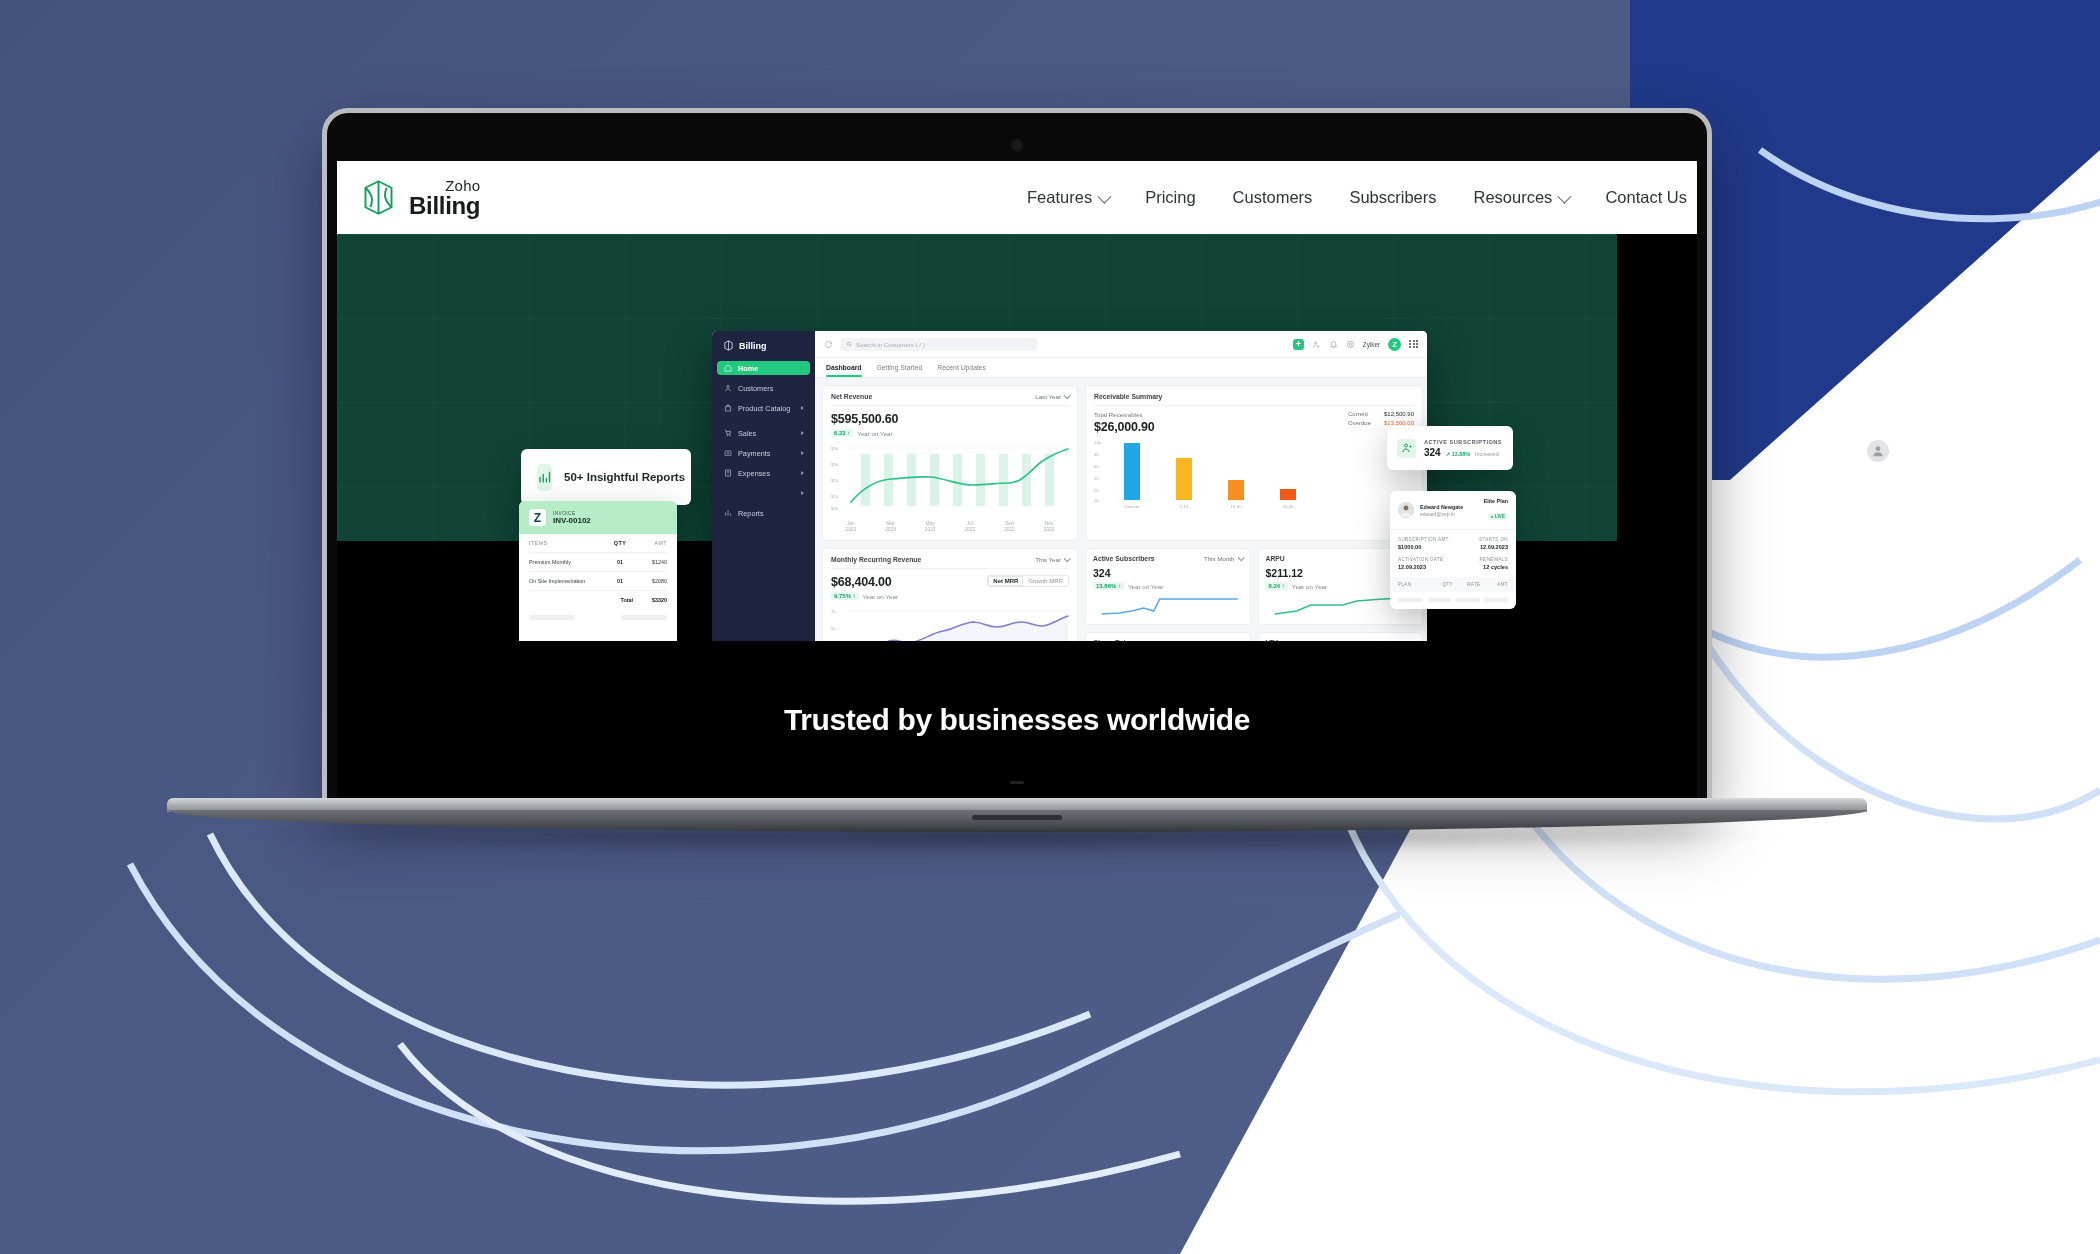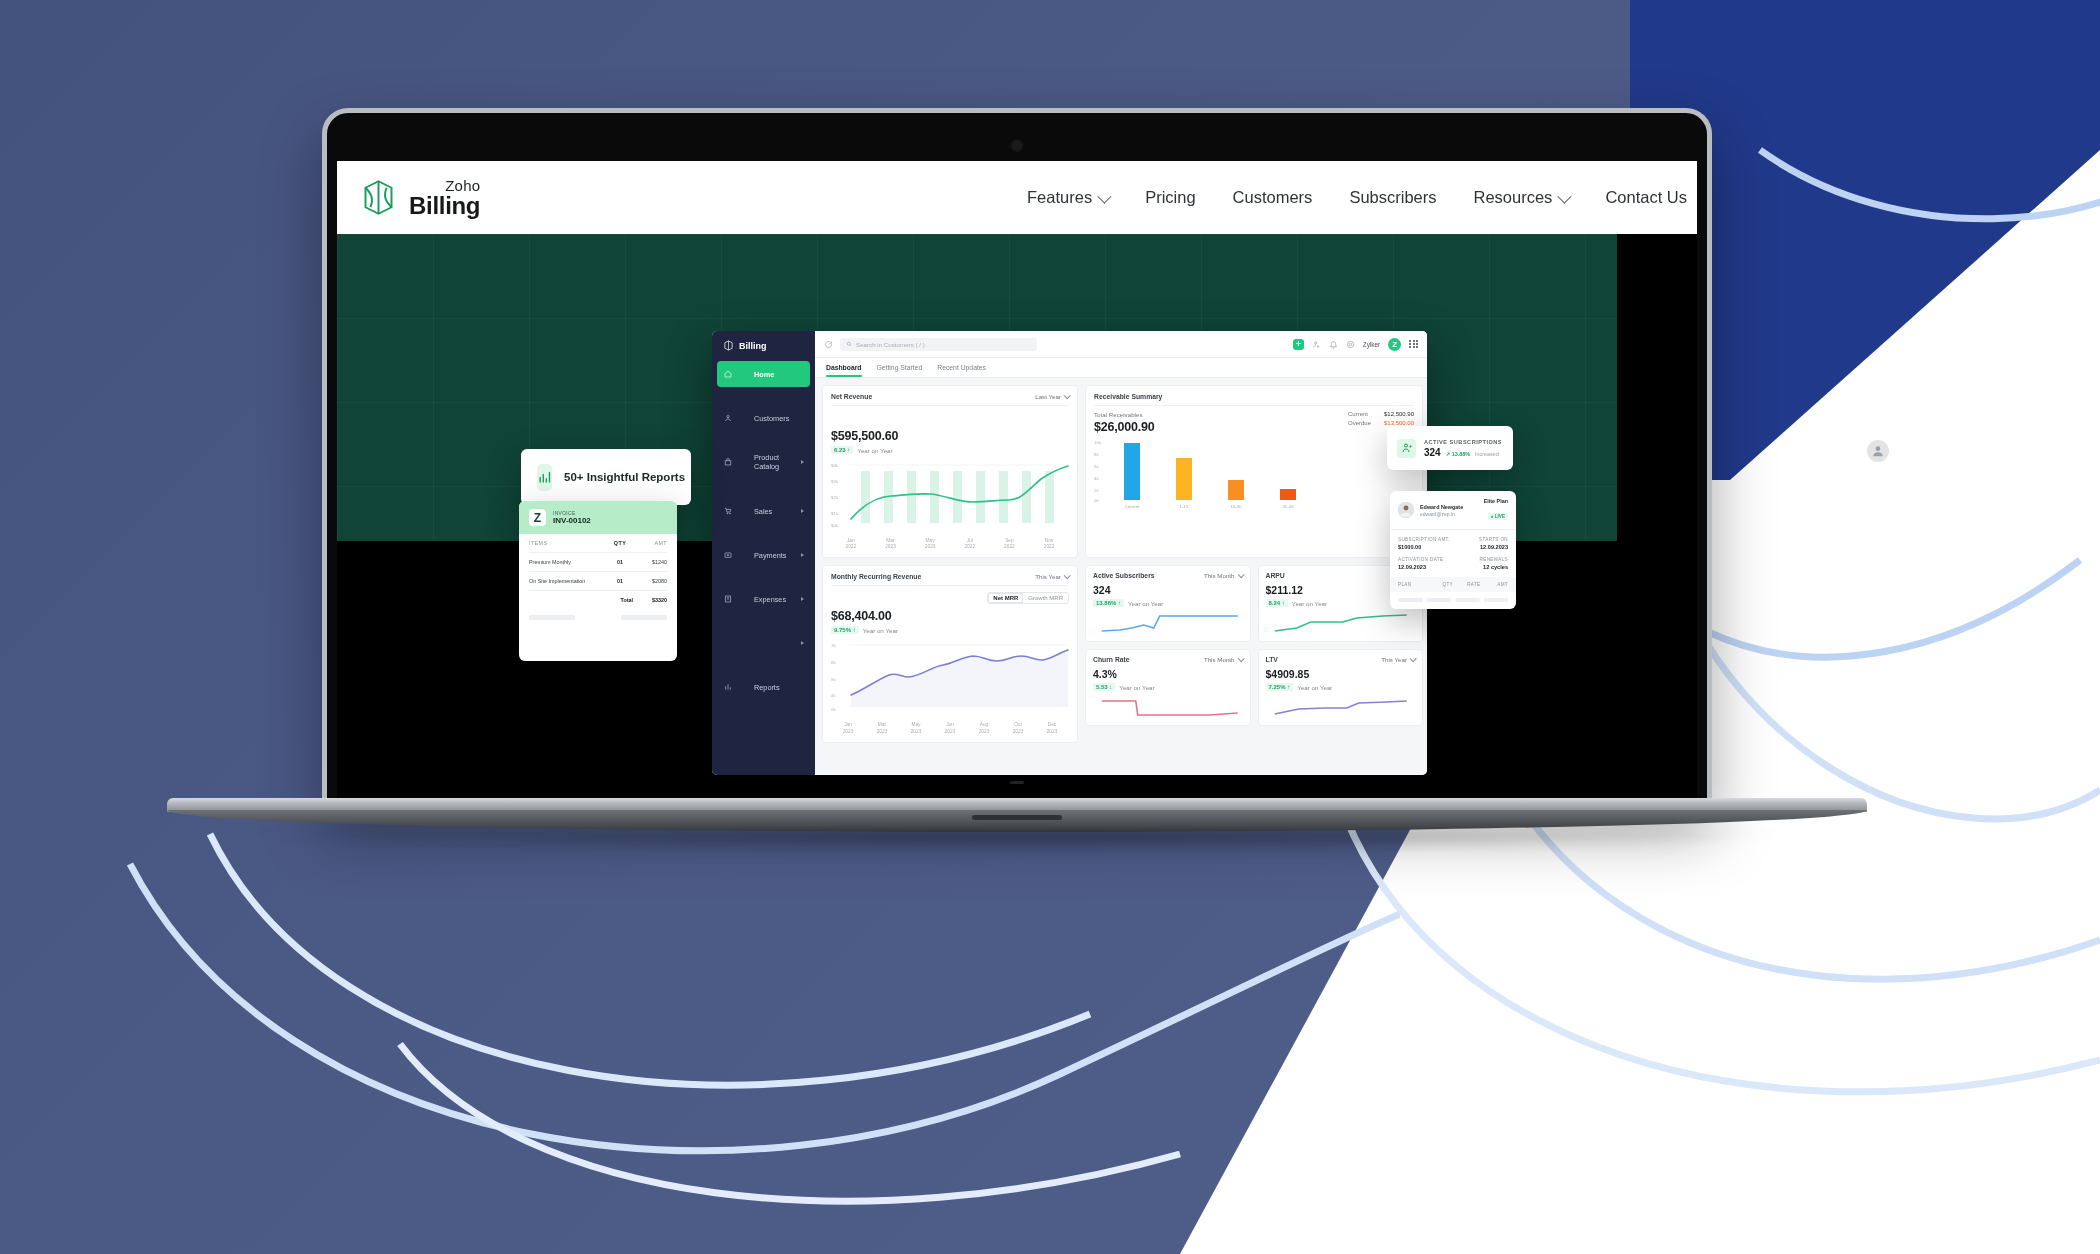--- a/index.html
+++ b/index.html
@@ -116,22 +116,22 @@
     position:absolute;left:0;top:0;width:103px;height:444px;
     background:#1f2440;
   }
   .app-brand{
     display:flex;align-items:center;gap:5px;padding:9px 0 0 11px;
     color:#fff;font-weight:bold;font-size:9px;
   }
   .app-brand svg{width:11px;height:11px;}
   .menu{margin-top:10px;padding:0 5px;}
   .mi{
-    display:flex;align-items:center;gap:22px;height:26px;padding:0 7px;
-    color:#c9cede;font-size:7.3px;border-radius:4px;margin-bottom:18px;position:relative;
+    display:flex;align-items:center;gap:6px;height:14px;padding:0 7px;
+    color:#c9cede;font-size:7.3px;border-radius:4px;margin-bottom:6px;position:relative;
     cursor:pointer;
   }
   .mi.active{background:#23c87f;color:#fff;font-weight:bold;}
   .mi .ic{width:8px;height:8px;flex:none;opacity:.92;}
   .mi .arr{position:absolute;right:6px;width:0;height:0;
     border-left:3px solid #8b91a8;border-top:2.5px solid transparent;border-bottom:2.5px solid transparent;}
   .menu-gap{height:5px;}
 
   .app-main{position:absolute;left:103px;top:0;right:0;bottom:0;background:#f5f6f8;}
   .app-top{
@@ -163,21 +163,21 @@
   .tab.active:after{content:"";position:absolute;left:0;right:0;bottom:0;height:2px;background:#23c87f;border-radius:2px;}
 
   .board{padding:7px;display:grid;grid-template-columns:256px 1fr;gap:7px;}
   .card{background:#fff;border:1px solid #eceef1;border-radius:4px;padding:7px 8px;}
   .card-head{display:flex;align-items:center;justify-content:space-between;
     border-bottom:1px solid #f0f1f4;padding-bottom:5px;}
   .card-title{font-size:6.8px;color:#3c4248;font-weight:600;}
   .card-sel{font-size:6.2px;color:#6d737a;display:flex;align-items:center;gap:3px;}
   .card-sel .cv{width:4px;height:4px;border-right:1px solid #8a9097;border-bottom:1px solid #8a9097;
     transform:rotate(45deg) translateY(-1px);}
-  .big{font-size:12.5px;font-weight:bold;color:#1b1f23;margin-top:23px;letter-spacing:-.2px;}
+  .big{font-size:12.5px;font-weight:bold;color:#1b1f23;margin-top:6px;letter-spacing:-.2px;}
   .delta{display:flex;align-items:center;gap:4px;margin-top:3px;font-size:6.2px;color:#80868d;}
   .pill{background:#e6f8ef;color:#18a866;border-radius:2px;padding:1px 3px;font-weight:bold;font-size:6px;}
   .pill.down{background:#e6f8ef;color:#18a866;}
   .axis-x{display:flex;justify-content:space-around;font-size:4.8px;color:#a8aeb5;margin-top:2px;text-align:center;line-height:1.3;}
 
   .recv-row{display:flex;gap:9px;margin-top:5px;}
   .recv-left{flex:none;}
   .recv-lab{font-size:6.2px;color:#707780;}
   .recv-meta{margin-left:auto;font-size:6px;color:#6d737a;}
   .recv-meta div{display:flex;gap:6px;margin-bottom:3px;}
@@ -771,20 +771,23 @@
             <span>AMT</span>
           </div>
           <div class="det-skel">
               <i></i>
               <i></i>
               <i></i>
               <i></i>
             </div>
         </div>
 
+        <div class="trusted">
+          <span>Trusted by businesses worldwide</span>
+        </div>
         <div class="trusted-dot"></div>
 
       </div>
     </div>
 
     <div class="base">
       <div class="base-top"></div>
       <div class="base-body"></div>
       <div class="base-notch"></div>
       <div class="base-shadow"></div>

